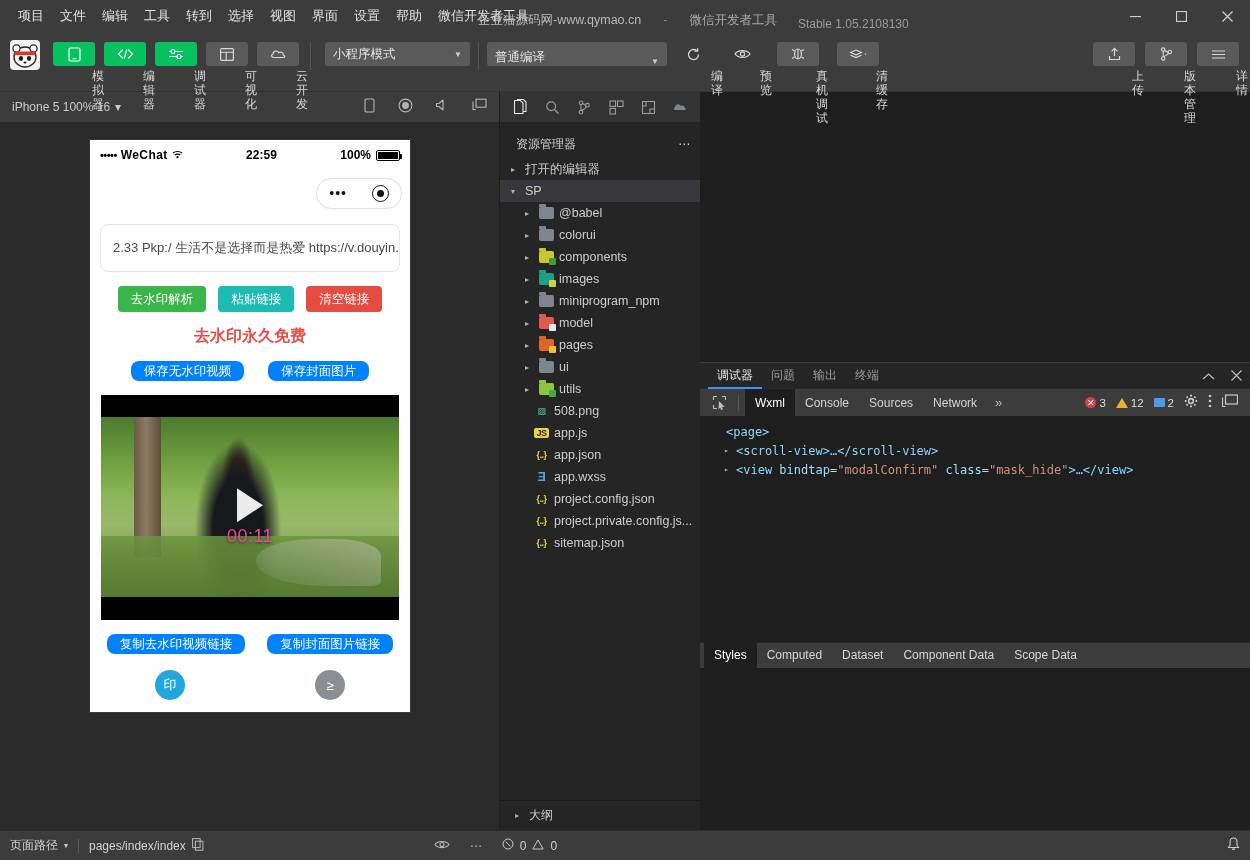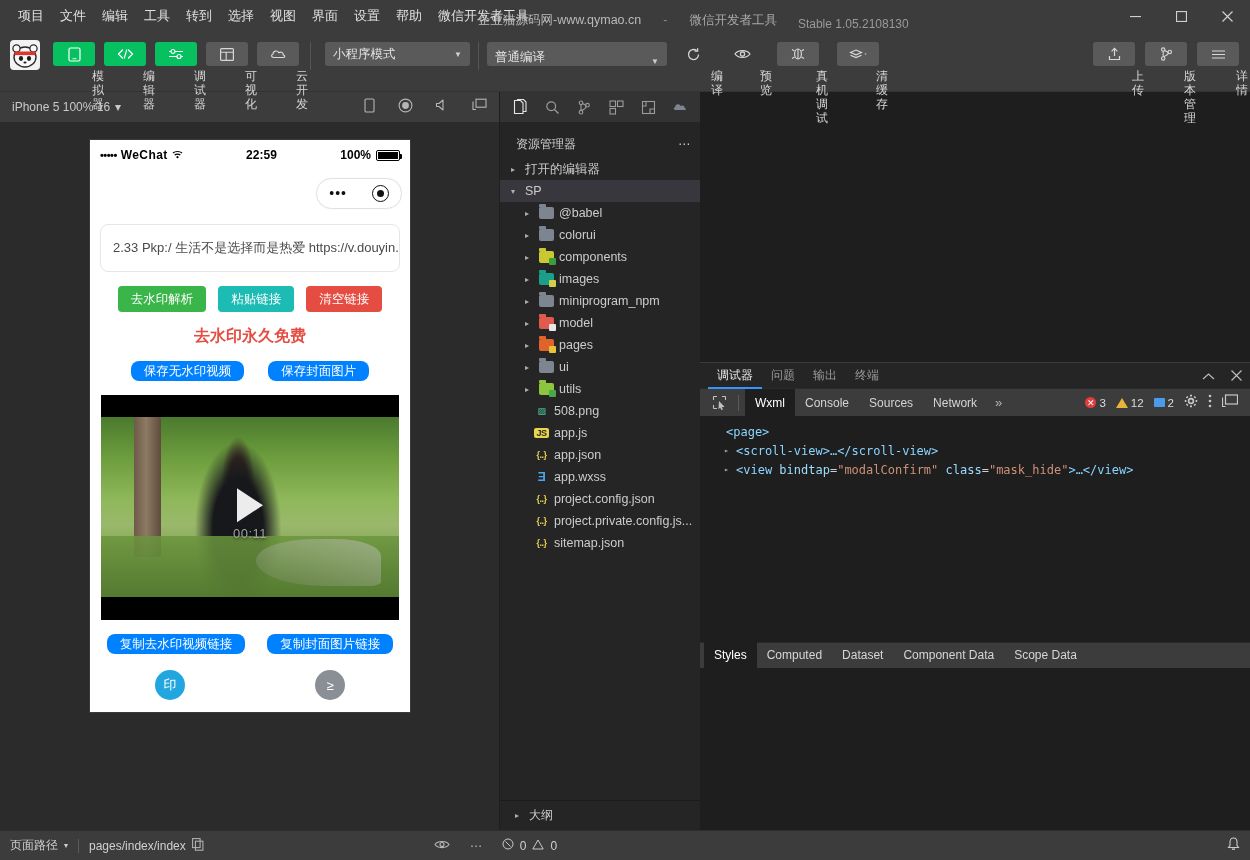--- a/index.html
+++ b/index.html
@@ -168,21 +168,21 @@
     background: linear-gradient(200deg, rgba(190,190,180,.55), rgba(150,150,140,.15));
     border-radius: 50% 40% 10% 60%;
   }
   .vplay {
     position: absolute; left: 50%; top: 50%; transform: translate(-50%,-58%);
     width: 0; height: 0; border-left: 26px solid rgba(255,255,255,.92);
     border-top: 17px solid transparent; border-bottom: 17px solid transparent;
   }
   .vtime {
     position: absolute; left: 50%; top: 58%; transform: translateX(-50%);
-    color: #a3a3a3; font-size: 13px; letter-spacing: .5px;
+    color: #ec4899; font-size: 18px; letter-spacing: .5px;
     text-shadow: 0 1px 3px rgba(0,0,0,.6);
     text-align: center;
   }
   .btn-row3 { display: flex; justify-content: center; gap: 22px; margin-top: 14px; }
   .icon-row { display: flex; margin-top: 16px; }
   .icon-cell { flex: 1; display: flex; flex-direction: column; align-items: center; gap: 5px; }
   .round-icon {
     width: 30px; height: 30px; border-radius: 50%; display: flex;
     align-items: center; justify-content: center; color: #fff; font-size: 13px;
   }

